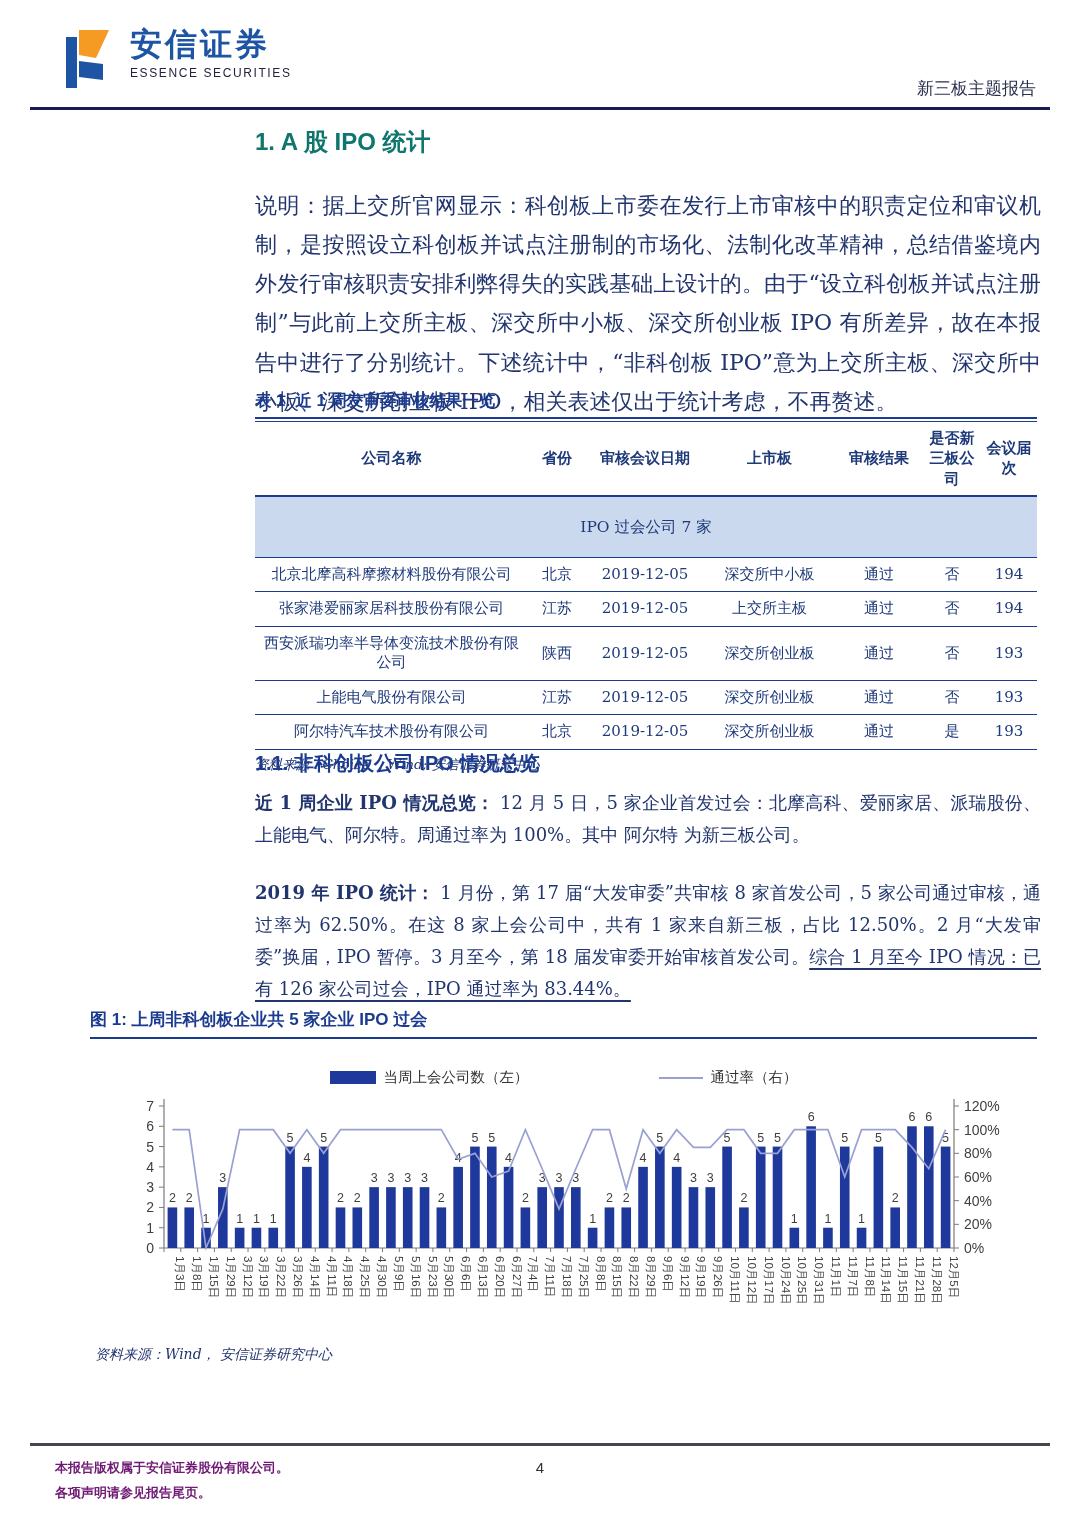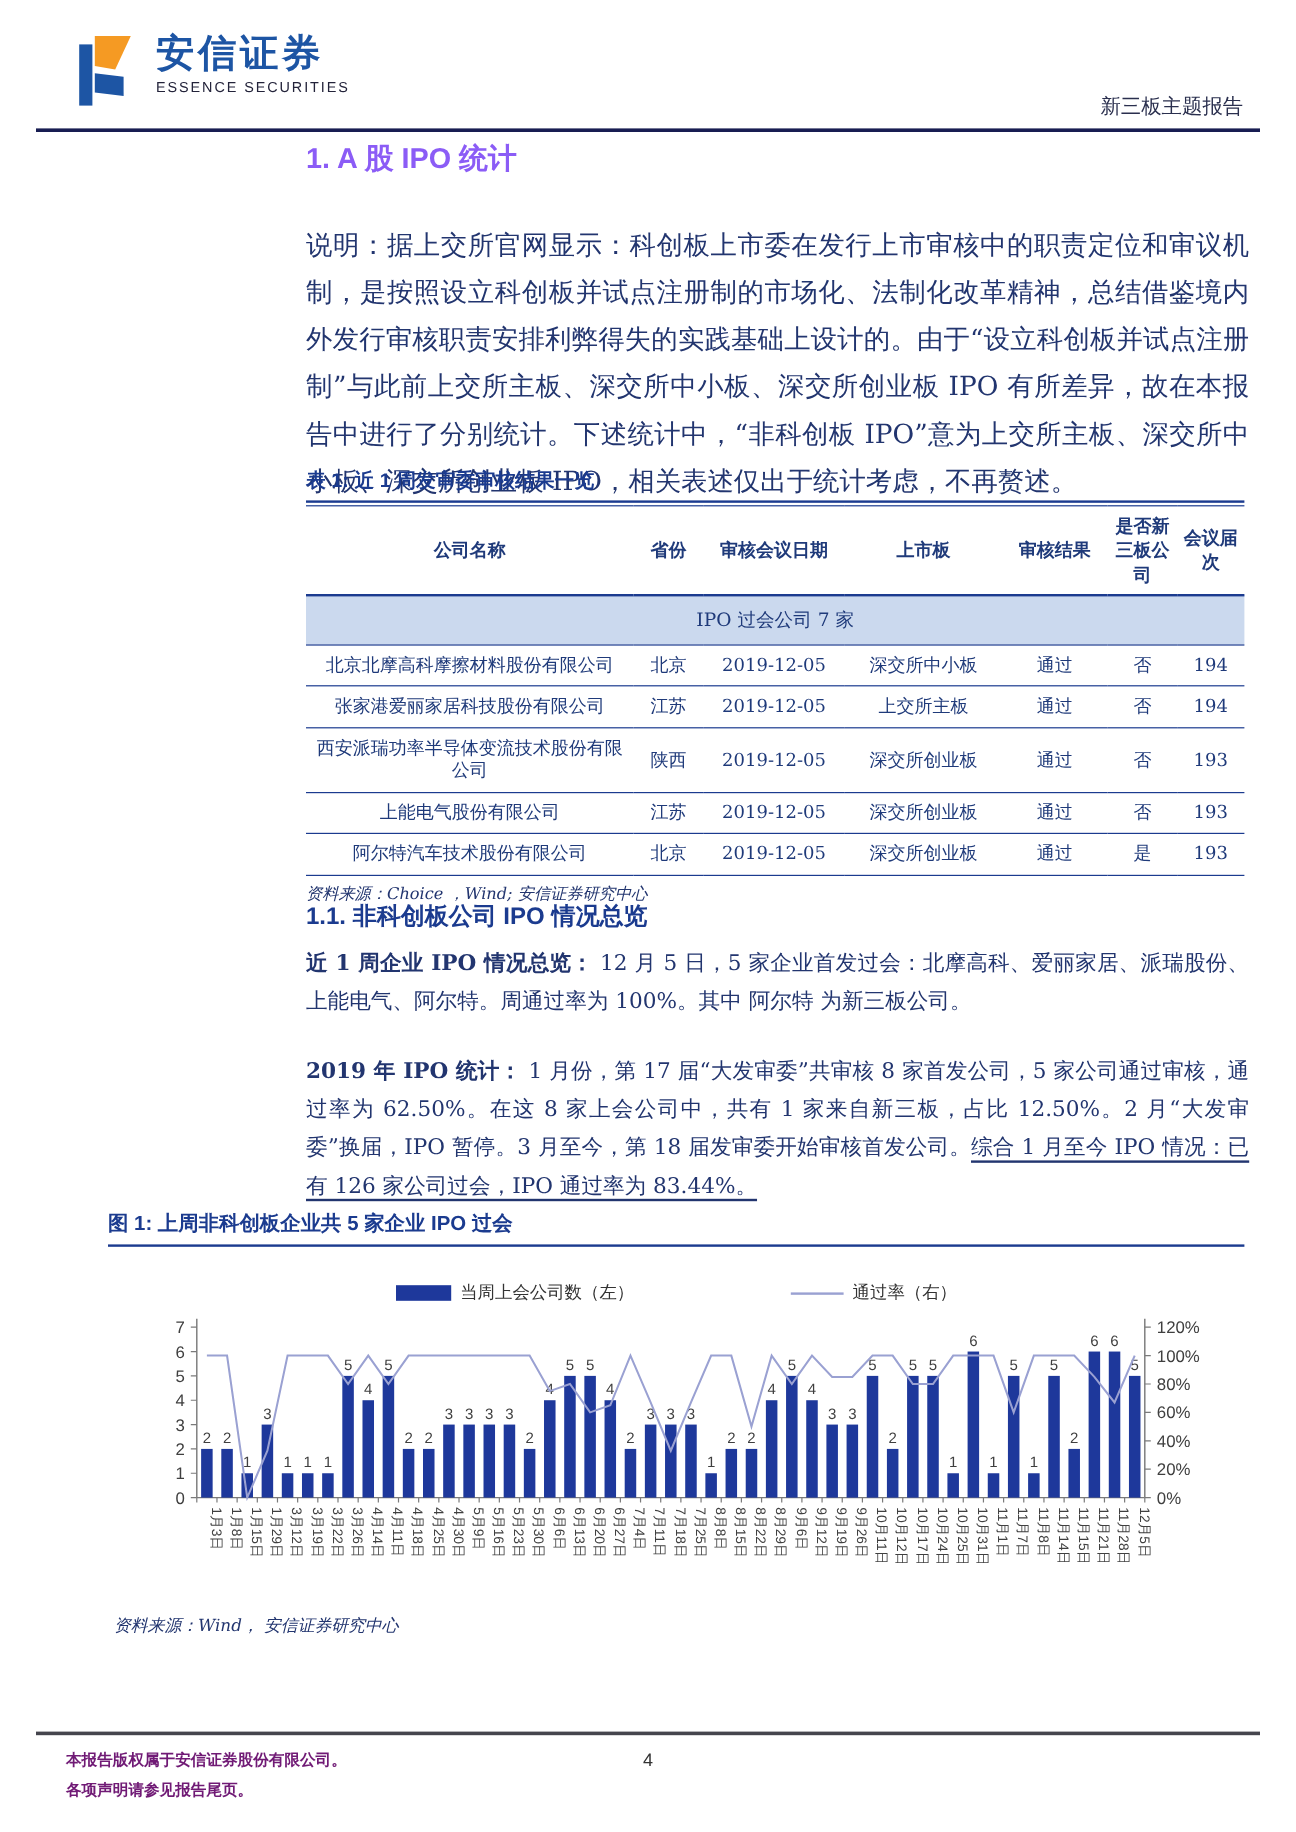--- a/index.html
+++ b/index.html
@@ -7,34 +7,34 @@
         font-family:"Liberation Sans",sans-serif;}
   
   .hdr{position:absolute;left:62px;top:28px;right:44px;height:78px;}
   .brand{display:flex;align-items:flex-start;gap:10px;}
   .brand-txt .cn{font-size:32px;font-weight:bold;color:#1d55a4;letter-spacing:3px;line-height:1.05;}
   .brand-txt .en{font-size:12px;color:#23233a;letter-spacing:1.6px;margin-top:4px;}
   .report-type{position:absolute;right:0;bottom:6px;font-family:"DejaVu Serif",serif;
                font-size:17px;color:#2a2f4e;}
   .hdr-rule{position:absolute;left:30px;right:30px;top:107px;height:3px;background:#181d52;}
   
-  .h1{position:absolute;left:255px;top:116px;font-size:24px;font-weight:bold;color:#8b5cf6;}
+  .h1{position:absolute;left:255px;top:126px;font-size:24px;font-weight:bold;color:#0f766e;}
   .intro{position:absolute;left:255px;top:186px;width:786px;font-family:"DejaVu Serif",serif;
          font-size:22px;line-height:1.78;color:#22356f;text-align:justify;}
   
   .tablewrap{position:absolute;left:255px;top:390px;width:782px;}
   .tbl-caption{font-size:16.5px;font-weight:bold;color:#1b3b8f;padding-bottom:5px;
                border-bottom:2.5px solid #1b3b8f;}
   table.t1{width:100%;border-collapse:collapse;margin-top:2px;border-top:1px solid #1b3b8f;
            font-family:"DejaVu Serif",serif;color:#1f3a7a;}
   table.t1 th{font-size:15px;font-weight:bold;padding:6px 2px;text-align:center;vertical-align:middle;
               border-bottom:2.5px solid #1b3b8f;line-height:1.35;}
   table.t1 td{font-size:15px;padding:7px 2px;text-align:center;vertical-align:middle;
               border-bottom:1.5px solid #1b3b8f;line-height:1.3;}
-  tr.groupband td{background:#cbd9ee;font-size:15.5px;padding:10px 0;border-bottom:1.5px solid #1b3b8f;}
+  tr.groupband td{background:#cbd9ee;font-size:15.5px;padding:20px 0;border-bottom:1.5px solid #1b3b8f;}
   .src{font-family:"DejaVu Serif",serif;font-style:italic;font-size:13.5px;color:#22356f;margin-top:6px;}
   
   .sec11{position:absolute;left:255px;top:750px;width:786px;font-family:"DejaVu Serif",serif;color:#22356f;}
   .h2{font-size:20px;font-weight:bold;color:#1b3b8f;font-family:Liberation Sans, sans-serif;margin:0 0 10px 0;}
   .sec11 p{margin:0 0 26px 0;font-size:18px;line-height:1.78;text-align:justify;}
   .lead{font-weight:bold;}
   .u{text-decoration:underline;text-underline-offset:5px;text-decoration-thickness:1.5px;}
   
   .figure{position:absolute;left:90px;top:1008px;width:947px;}
   .fig-caption{font-size:17px;font-weight:bold;color:#1b3b8f;padding-bottom:6px;

